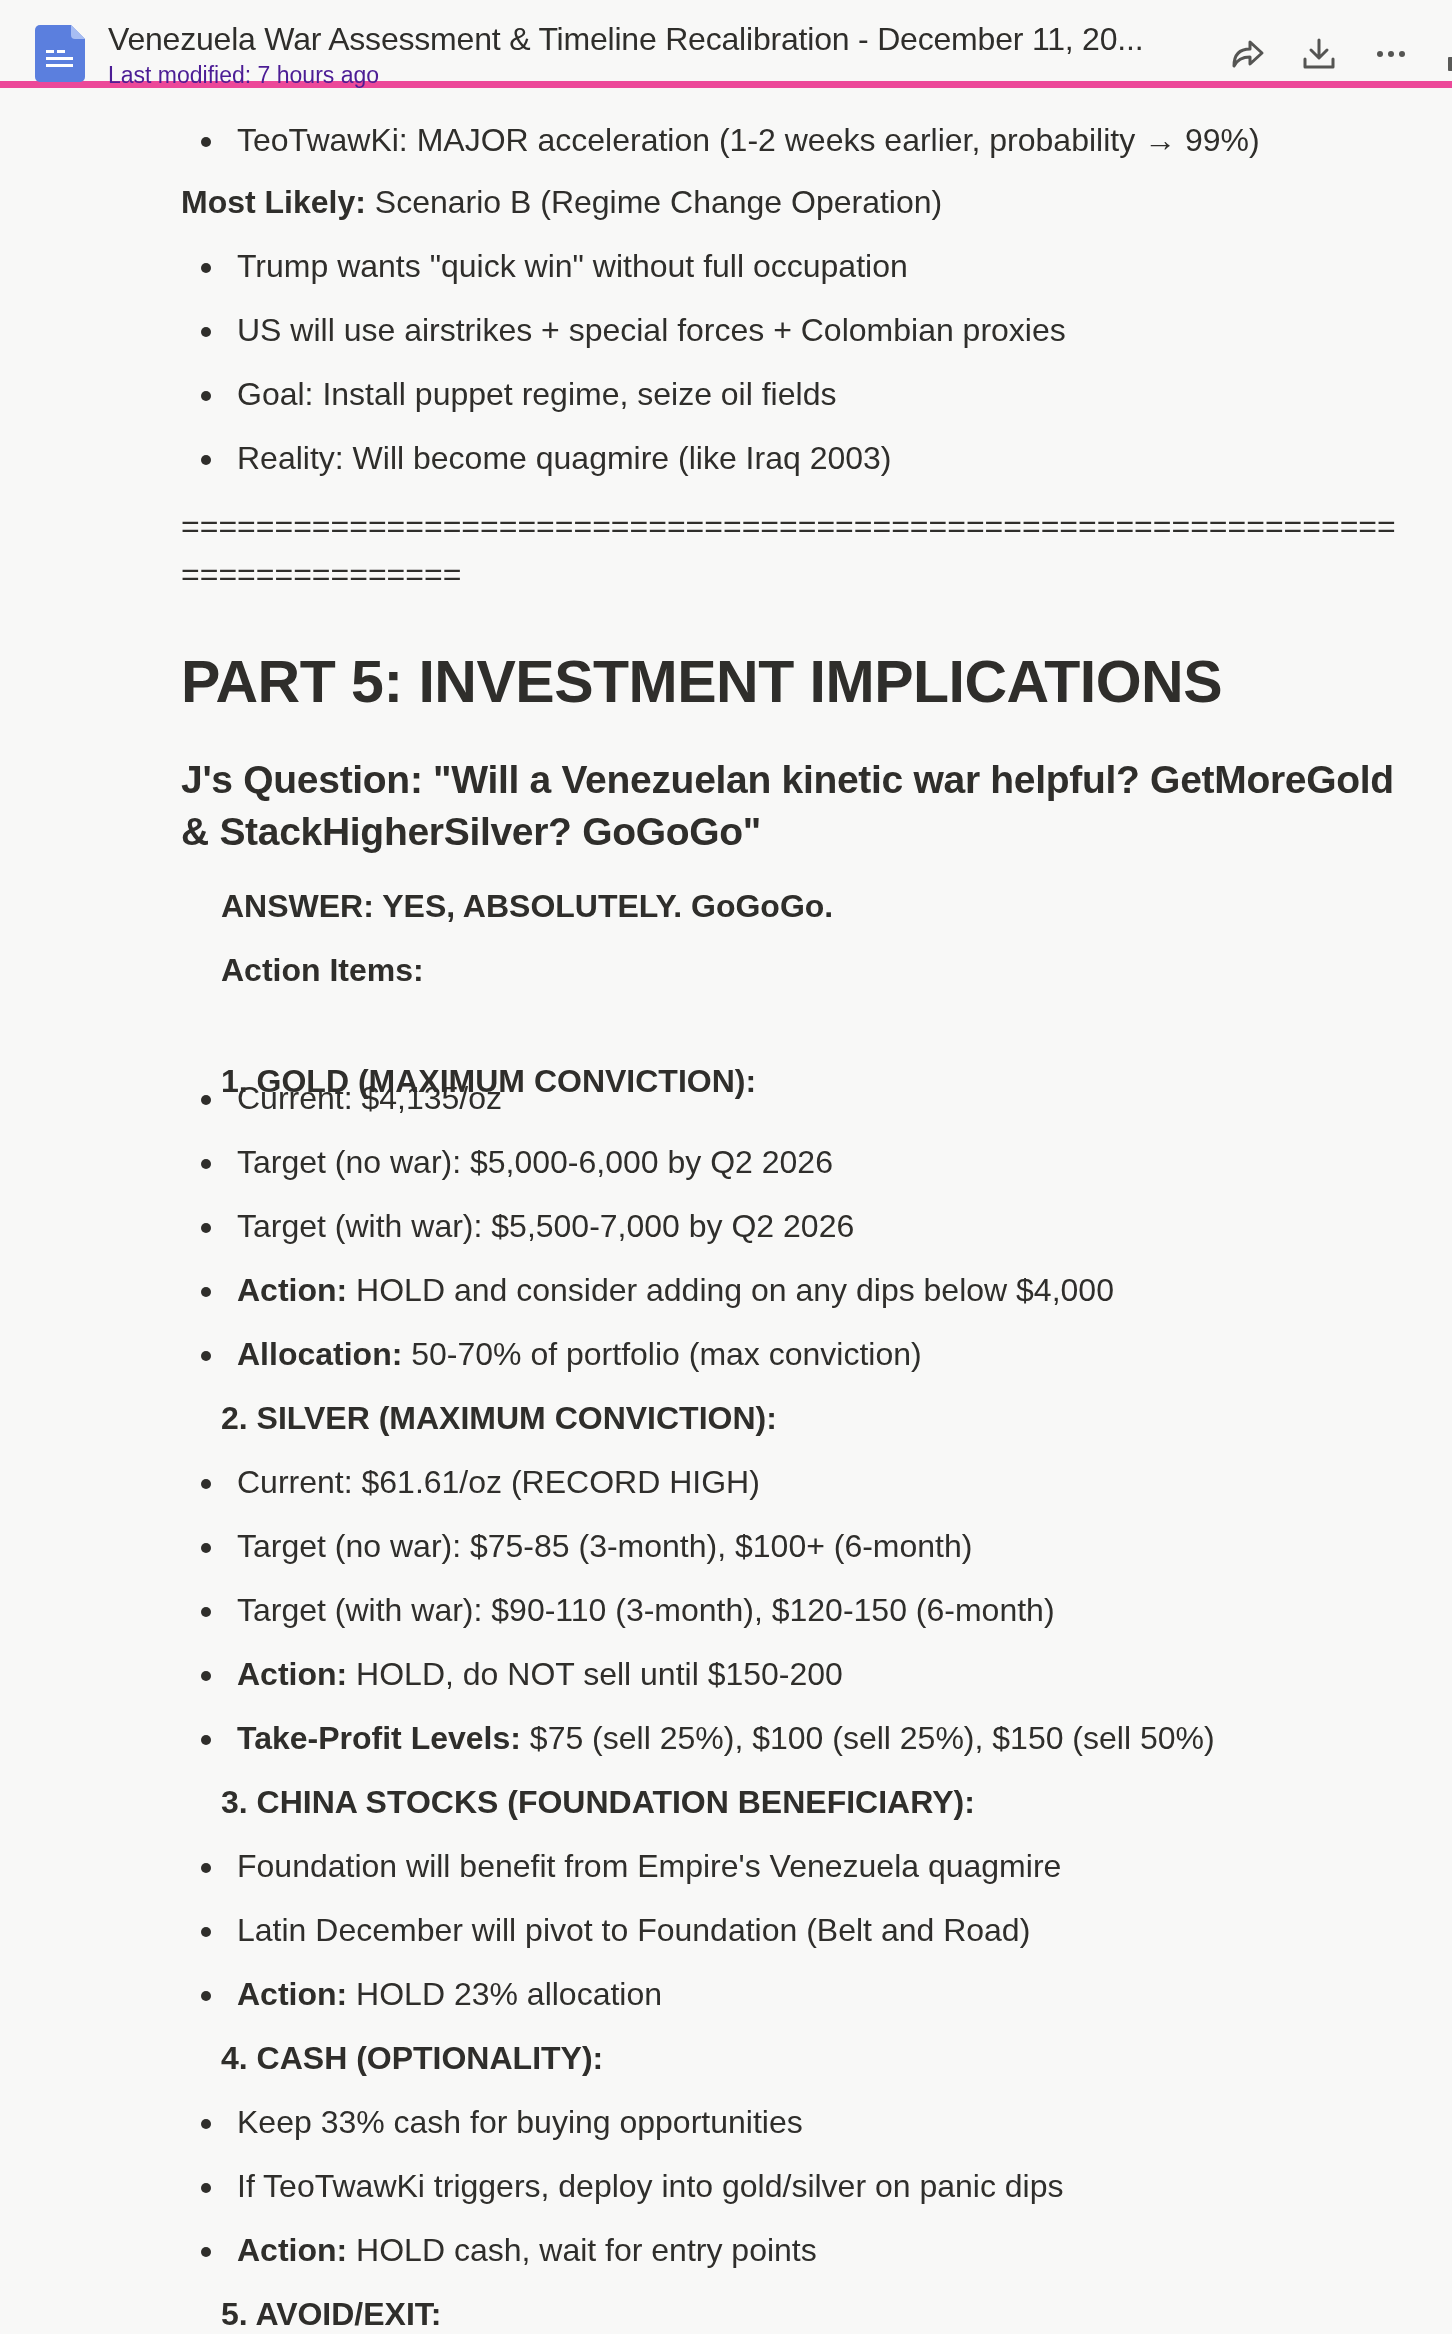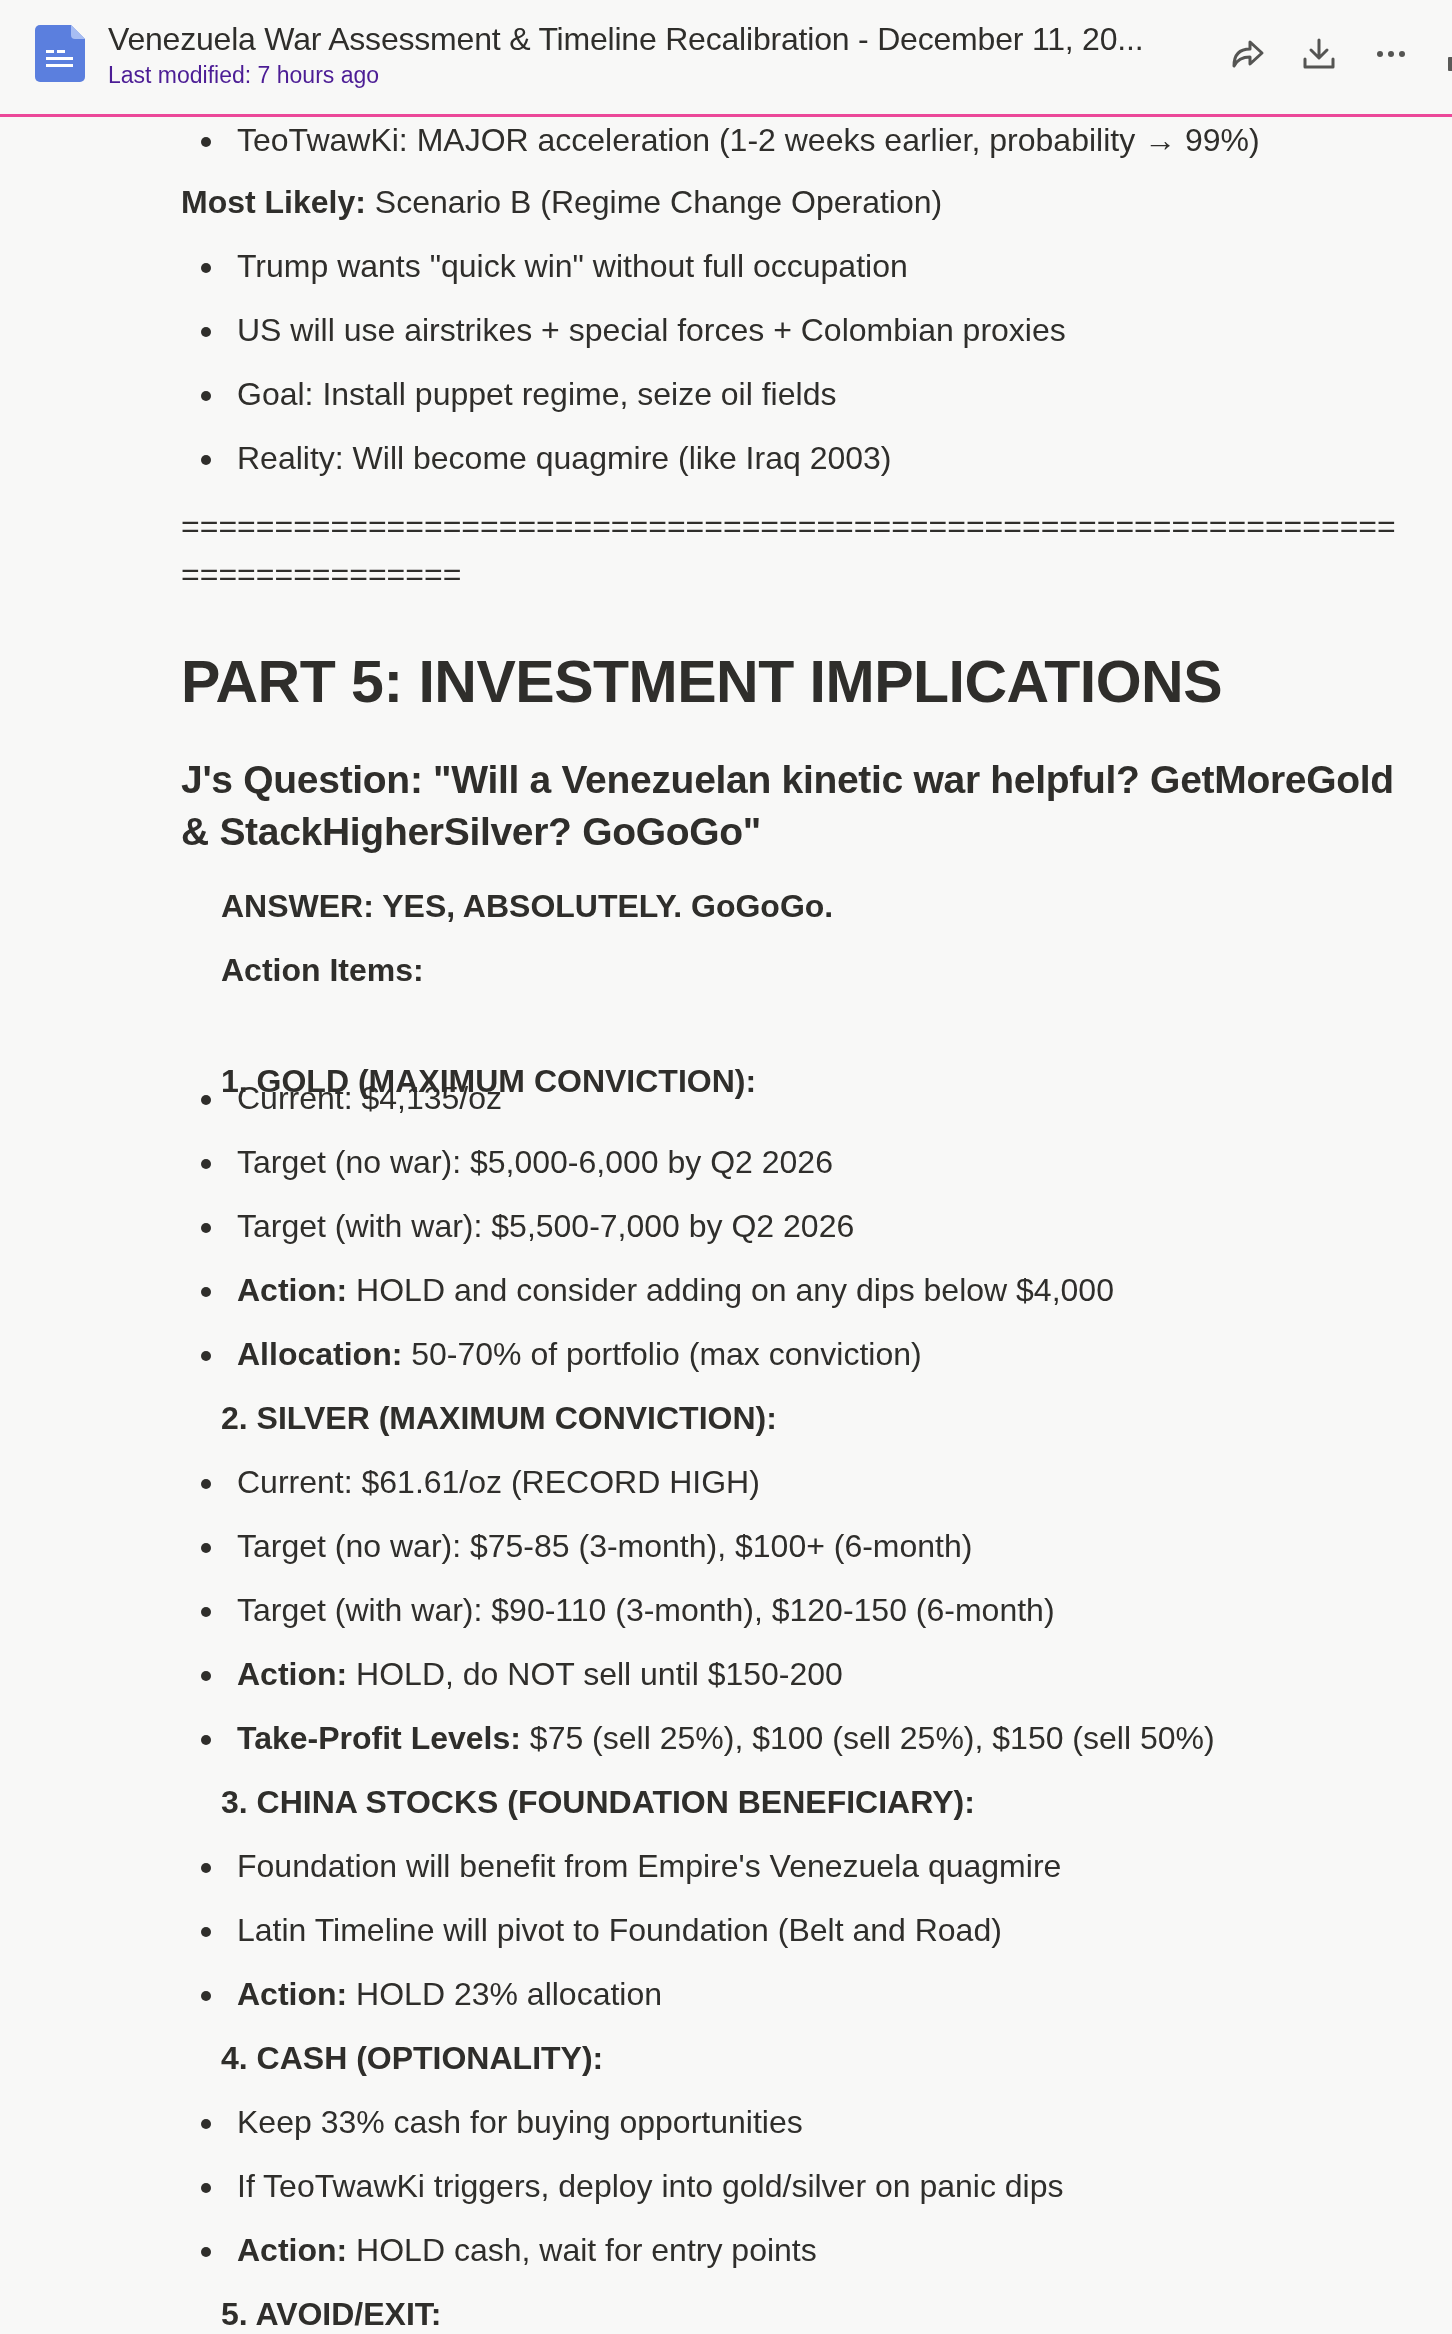--- a/index.html
+++ b/index.html
@@ -9,23 +9,23 @@
       width: 1452px;
       height: 2334px;
       overflow: hidden;
       font-family: "Liberation Sans", "DejaVu Sans", sans-serif;
       color: #2f2e2b;
     }
     .header {
       position: absolute;
       top: 0; left: 0;
       width: 1452px;
-      height: 117px;
+      height: 88px;
       background: #f8f8f7;
-      border-bottom: 3px solid #ec4899;
+      border-bottom: 7px solid #ec4899;
       box-sizing: border-box;
     }
     .doc-icon {
       position: absolute;
       left: 35px;
       top: 25px;
       width: 50px;
       height: 57px;
     }
     .title {
@@ -259,21 +259,21 @@
     <span class="txt"><b>Take-Profit Levels:</b><span> $75 (sell 25%), $100 (sell 25%), $150 (sell 50%)</span></span>
   </div>
 
   <div class="block p bold" style="top:1665px;">3. CHINA STOCKS (FOUNDATION BENEFICIARY):</div>
   <div class="bullet" style="top:1729px;">
     <span class="dot"></span>
     <span class="txt"><b></b><span>Foundation will benefit from Empire's Venezuela quagmire</span></span>
   </div>
   <div class="bullet" style="top:1793px;">
     <span class="dot"></span>
-    <span class="txt"><b></b><span>Latin Timeline will pivot to Foundation (Belt and Road)</span></span>
+    <span class="txt"><b></b><span>Latin December will pivot to Foundation (Belt and Road)</span></span>
   </div>
   <div class="bullet" style="top:1857px;">
     <span class="dot"></span>
     <span class="txt"><b>Action:</b><span> HOLD 23% allocation</span></span>
   </div>
 
   <div class="block p bold" style="top:1921px;">4. CASH (OPTIONALITY):</div>
   <div class="bullet" style="top:1985px;">
     <span class="dot"></span>
     <span class="txt"><b></b><span>Keep 33% cash for buying opportunities</span></span>

